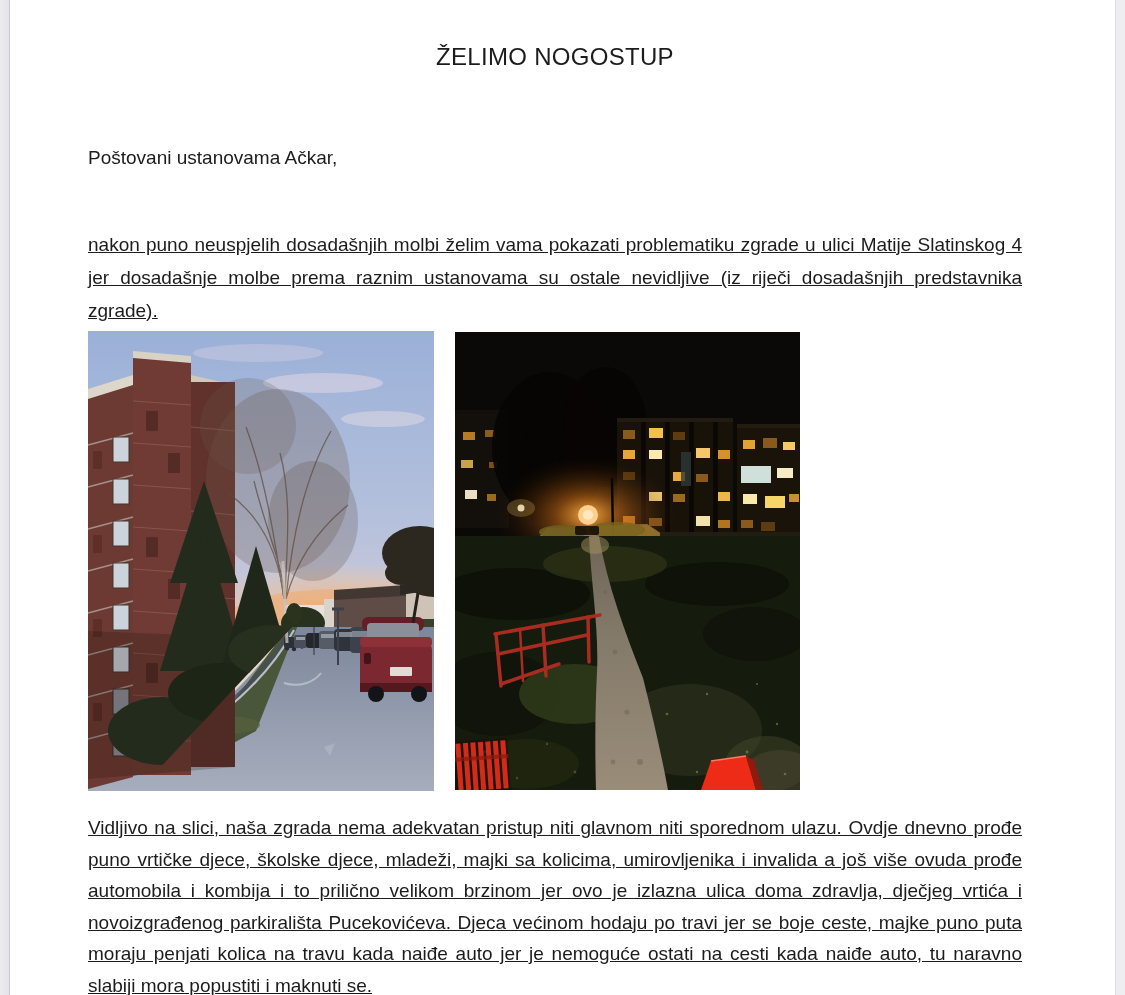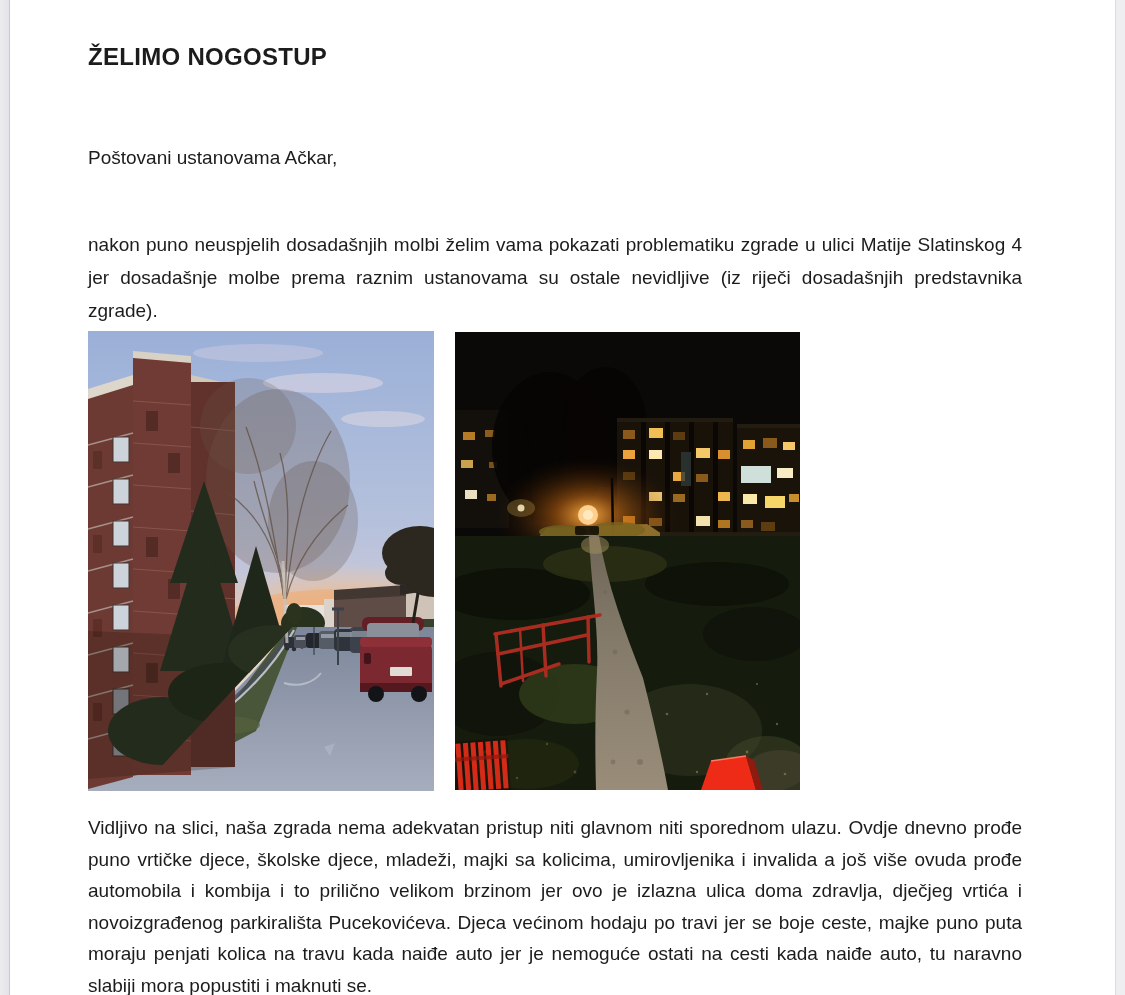--- a/index.html
+++ b/index.html
@@ -10,25 +10,25 @@
   .edge-left{
     position:absolute;left:0;top:0;width:9px;height:995px;
     background:linear-gradient(90deg,#ececef,#e4e4e9);
     border-right:1px solid #c9c9d1;
   }
   .edge-right{
     position:absolute;right:0;top:0;width:9px;height:995px;
     background:#eeeef1;border-left:1px solid #dcdce1;
   }
   .doc-title{
-    margin:42px 103px 0 88px;
-    font-size:24px;line-height:30px;font-weight:bold;letter-spacing:.3px;
+    margin:42px 103px 0 88px;text-align:center;
+    font-size:24px;line-height:30px;font-weight:normal;letter-spacing:.3px;
   }
   .salutation{margin:73px 103px 0 88px;font-size:19px;line-height:26px;}
-  .para{margin:0 103px 0 88px;font-size:19px;text-align:justify;}
+  .para{margin:0 103px 0 88px;font-size:19px;text-align:justify;text-decoration:underline;}
   .para1{margin-top:57px;line-height:33px;}
   .para2{margin-top:21px;line-height:31.5px;}
   .photos{display:flex;gap:21px;margin:4px 0 0 88px;align-items:flex-start;}
   .photo{display:block;background:#ddd;}
   .photo1{width:346px;height:460px;}
   .photo2{width:345px;height:458px;margin-top:1px;}
 </style>
 </head>
 <body>
 

